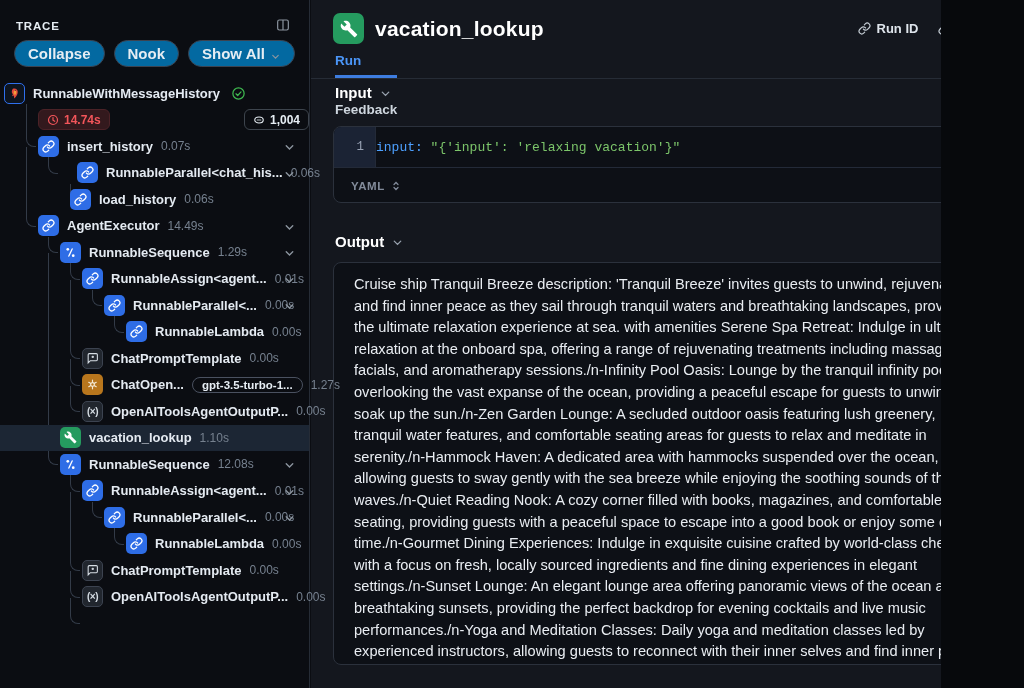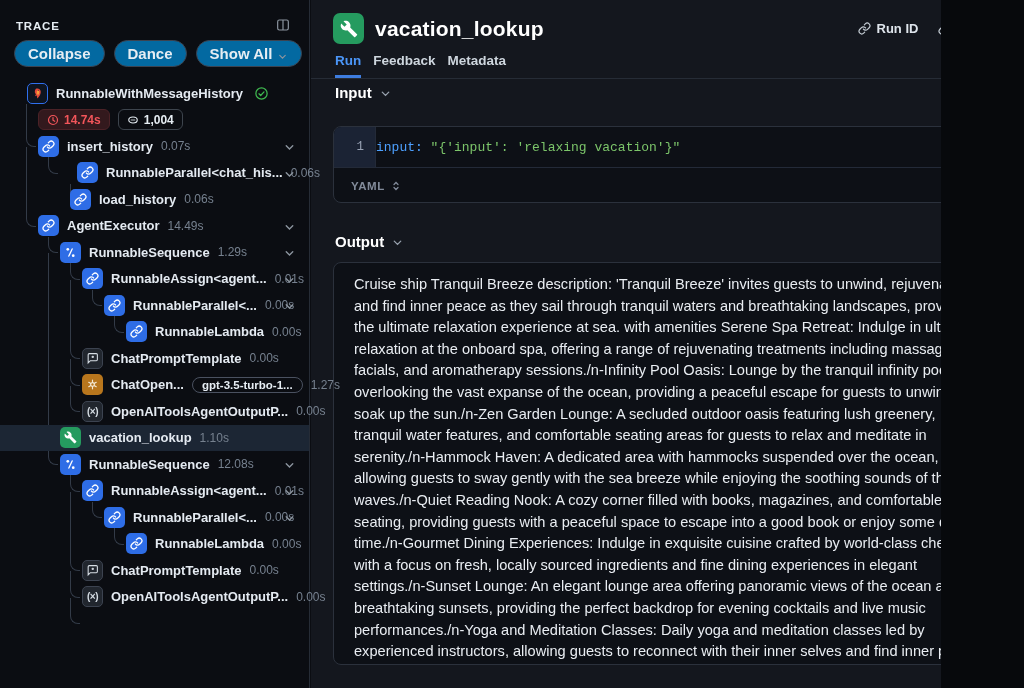--- a/index.html
+++ b/index.html
@@ -26,38 +26,38 @@
   .t-prompt, .t-parser { background:#21262e; border:1px solid #3c4350; color:#d6dde4; }
   .t-openai { background:#b8761d; color:#f4e9d4; }
   .t-tool { background:#259b5f; color:#fff; }
   .t-parrot { background:#0e1520; border:1.5px solid #2f6fed; }
   .t-parser .glyph { font-size:10px; font-weight:700; color:#d6dde4; letter-spacing:-.5px; }
   .tlabel { font-size:13px; font-weight:700; color:#e4eaf1; }
   .tdur { font-size:12px; font-weight:500; color:#76818f; }
   .model-pill { border:1px solid #4a5160; border-radius:10px; padding:1px 9px; font-size:11.5px; font-weight:600; color:#e6edf3; }
   .chev { position:absolute; right:13px; top:50%; transform:translateY(-50%); width:13px; height:13px; color:#8b949e; }
   .check { width:15px; height:15px; color:#3fb950; margin-left:3px; display:inline-flex; }
-  .badge-row { position:relative; height:26.5px; display:flex; align-items:center; gap:8px; z-index:2; }
+  .badge-row { position:relative; height:26.5px; display:flex; align-items:center; gap:8px; z-index:2;justify-content:space-between; }
   .badge { display:flex; align-items:center; gap:5px; border-radius:6px; padding:2.5px 8px; font-size:12px; font-weight:700; }
   .badge svg { width:12px; height:12px; }
   .badge-time { background:#33191d; color:#f2555a; border:1px solid #4b2227; }
   .badge-tokens { background:transparent; color:#e6edf3; border:1px solid #3d444d; }
   .conn { position:absolute; border-left:1px solid #333b48; pointer-events:none; z-index:1; }
   .conn.elbow { border-bottom:1px solid #333b48; border-bottom-left-radius:8px; }
 
   
   .right { position:absolute; left:311px; top:0; width:713px; height:688px; background:#14171e; }
   .main-header { position:absolute; top:13px; left:22px; display:flex; align-items:center; gap:11px; }
   .tool-badge { width:31px; height:31px; border-radius:7px; background:#259b5f; display:flex; align-items:center; justify-content:center; color:#fff; }
   .tool-badge svg { width:18px; height:18px; }
   .main-title { font-size:21px; font-weight:700; color:#fff; letter-spacing:.2px; }
   .id-links { position:absolute; top:21px; right:16px; display:flex; gap:20px; }
   .id-link { display:flex; align-items:center; gap:6px; color:#dfe5ec; font-size:13px; font-weight:600; cursor:pointer; }
   .id-link svg { width:13px; height:13px; color:#c4ccd4; }
-  .tabs { position:absolute; top:53px; left:24px; display:flex; gap:12px; }
+  .tabs { position:absolute; top:53px; left:24px; display:flex; gap:24px;flex-direction:column; }
   .tab { font-size:13.5px; font-weight:600; color:#ced6de; padding-bottom:7px; cursor:pointer; }
   .tab.active { color:#4b96f8; border-bottom:3px solid #3e7de0; }
   .right-toggle { position:absolute; top:57px; right:17px; width:15px; height:15px; }
   .hdiv { position:absolute; top:78px; left:0; right:0; border-top:1px solid #262c36; }
 
   .section-label { position:absolute; left:24px; display:flex; align-items:center; gap:7px; color:#fff; font-size:15px; font-weight:700; }
   .section-label .chev-s { width:13px; height:13px; color:#9aa4b0; }
   .input-label { top:84px; }
   .output-label { top:233px; }
 
@@ -87,31 +87,31 @@
       <svg viewBox="0 0 24 24" fill="none" stroke="currentColor" stroke-width="1.8">
           <rect x="4" y="4.5" width="16" height="15" rx="2.5"></rect>
           <path d="M12 4.5v15"></path>
         </svg>
     </span>
     <div class="btn-row">
       <span class="pill-btn">
           <span>Collapse</span>
         </span>
       <span class="pill-btn">
-          <span>Dance</span>
+          <span>Nook</span>
         </span>
       <span class="pill-btn">
         <span>Show All</span>
         <span class="chev-s"><svg viewBox="0 0 24 24" fill="none" stroke="currentColor" stroke-width="2.6" stroke-linecap="round">
               <path d="M6 9.5l6 6 6-6"></path>
             </svg></span>
       </span>
     </div>
     <div class="tree" id="tree">
-        <div class="tree-row" style="padding-left: 27px;">
+        <div class="tree-row" style="padding-left: 4px; text-decoration: underline;">
           <span class="ticon t-parrot">
             <svg viewBox="0 0 24 24">
               <path fill="#e2493b" d="M9 3c5-1.6 9 1.4 9 6 0 5-3.5 9.5-6.5 12l-.8-5.2-3.2 1.4 1.6-4.1C6.6 11.6 6 6.5 9 3z"></path>
               <path fill="#f59f3b" d="M12.5 6.5c1.8 0 3 1.2 3 3 0 2.4-1.6 4.6-3.2 6l-.5-3.1-1.9.8 1-2.5c-.8-1.3-.4-3.2 1.6-4.2z"></path>
               <circle cx="13.6" cy="6.2" r=".9" fill="#18202b"></circle>
             </svg>
           </span>
           <span class="tlabel">RunnableWithMessageHistory</span>
           <span class="check">
             <svg viewBox="0 0 24 24" fill="none" stroke="currentColor" stroke-width="2">

